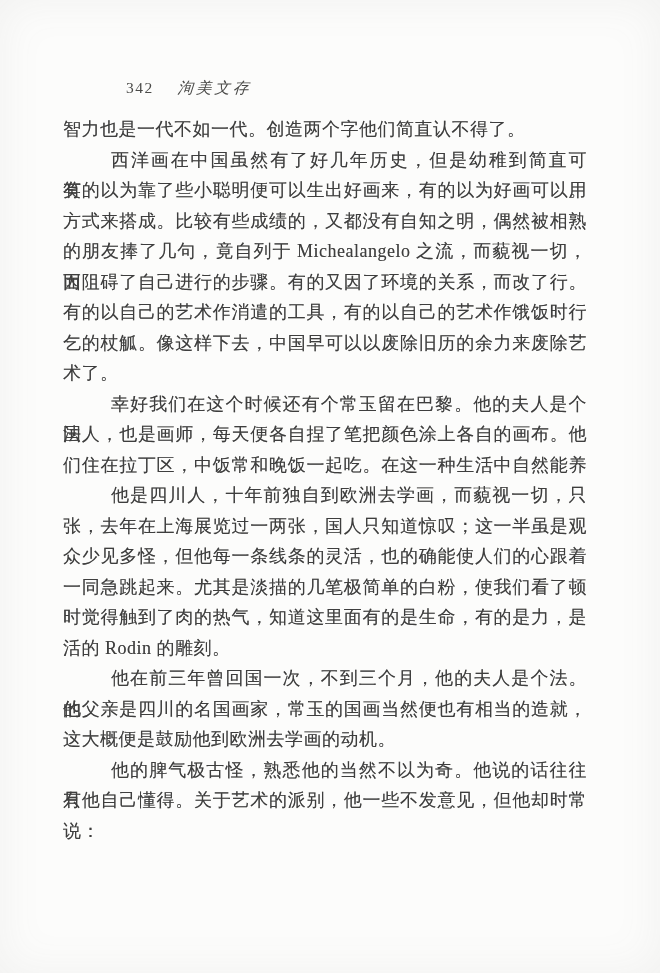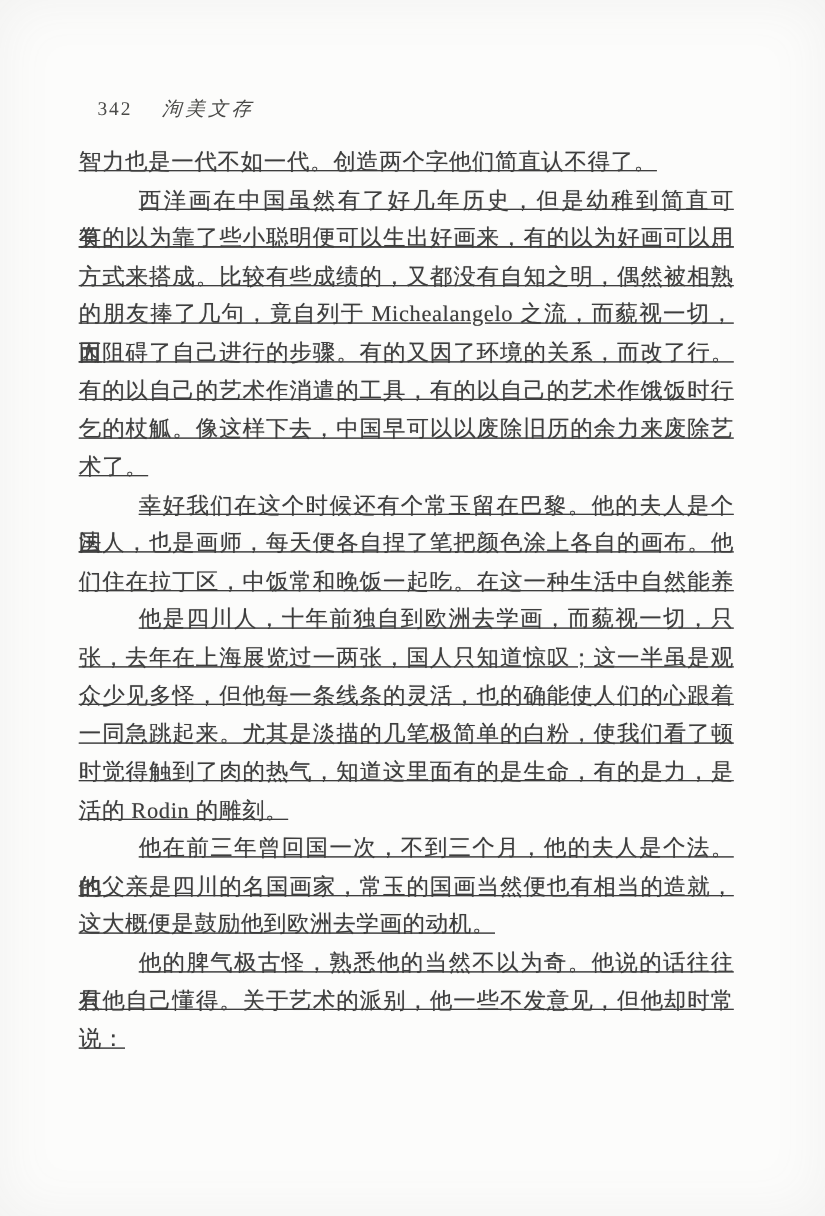--- a/index.html
+++ b/index.html
@@ -30,20 +30,21 @@
     height: 20px;
     line-height: 20px;
     font-size: 15.5px;
     letter-spacing: 1px;
     color: #4a4a48;
     white-space: nowrap;
   }
   .running-head .folio {
     display: inline-block;
     letter-spacing: 1.5px;
+    margin-left: 48px;
   }
   .running-head .book-title {
     display: inline-block;
     margin-left: 18px;
     font-style: italic;           
     letter-spacing: 3px;
     transform: skewX(-4deg);
     transform-origin: left bottom;
   }
   
@@ -55,21 +56,20 @@
     font-size: 18px;
     color: var(--ink, #3e3e3e);
     text-shadow: 0 0 0.6px rgba(80,80,78,0.55); 
   }
   .line {
     height: 30.5px;
     line-height: 30.5px;
     letter-spacing: 0.5px;
     white-space: nowrap;
     text-align: left;
-    text-decoration: underline;
   }
   .line.fill {
     white-space: normal;
     text-align: justify;
     text-align-last: justify;
     text-justify: inter-character;
   }
   .line.indent {
     text-indent: 48px;
   }

